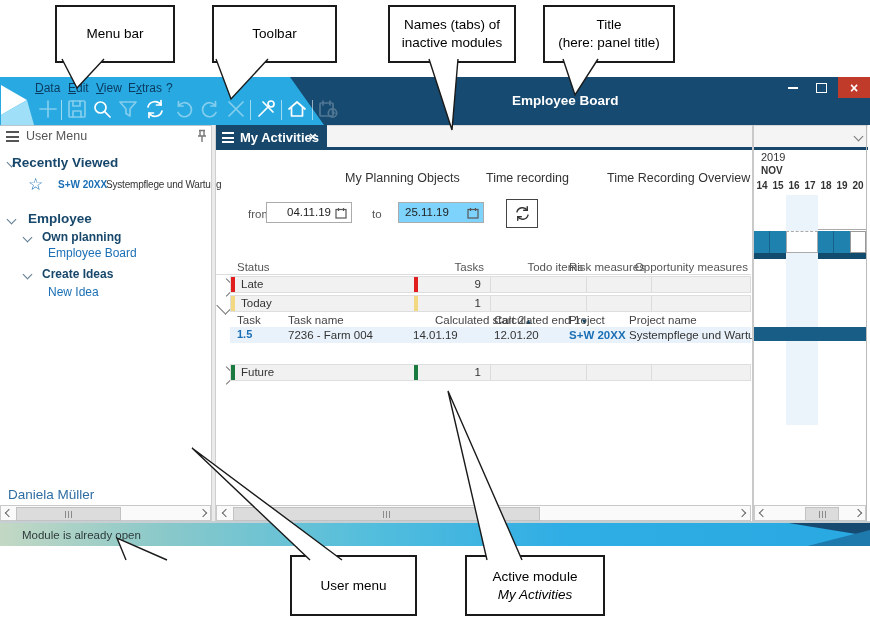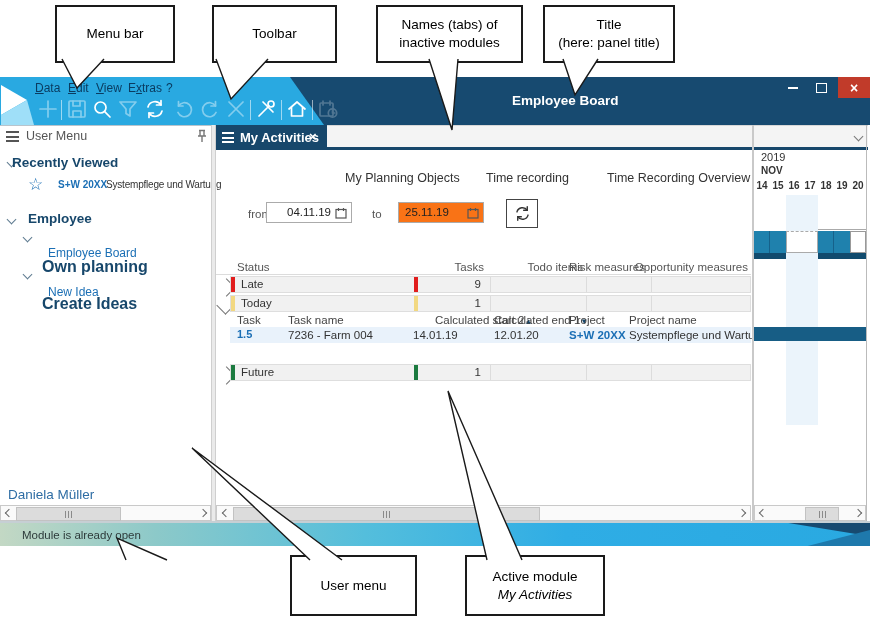--- a/index.html
+++ b/index.html
@@ -35,21 +35,21 @@
   .chev{display:inline-block;width:6px;height:6px;border-right:1.6px solid #5E7B90;border-bottom:1.6px solid #5E7B90;}
   .chev.down{transform:rotate(45deg);}
   .chev.right{transform:rotate(-45deg);}
   .chev.gray{border-color:#777;}
   .sarr{display:inline-block;width:5px;height:5px;border-right:1.4px solid #666;border-bottom:1.4px solid #666;}
   .sarr.left{transform:rotate(135deg);}
   .sarr.right{transform:rotate(-45deg);}
   
   .sidebar{position:absolute;left:0;top:125px;width:211px;height:396px;background:#fff;border-top:1px solid #B9C4CC;box-sizing:border-box;}
   .side-title{font-size:13.5px;font-weight:600;color:#17476B;}
-  .side-sub{font-size:16px;font-weight:600;color:#17476B;margin-top:28px;}
+  .side-sub{font-size:12px;font-weight:600;color:#17476B;}
   .side-link{font-size:12px;color:#1B6FB5;cursor:pointer;}
   
   .hscroll{position:absolute;height:16px;background:#FAFAFA;border:1px solid #C9C9C9;box-sizing:border-box;}
   .hthumb{position:absolute;top:1px;height:12px;background:#DCDCDC;border:1px solid #C2C2C2;display:flex;align-items:center;justify-content:center;gap:2px;}
   .hthumb i{display:block;width:1px;height:7px;background:#8A8A8A;}
   .sbtn{position:absolute;top:0;width:13px;height:14px;display:flex;align-items:center;justify-content:center;}
   
   .thead{position:absolute;font-size:11.5px;color:#555;}
   .grow{position:absolute;left:230px;width:521px;height:17px;background:#F1F1F1;border:1px solid #DEDEDE;box-sizing:border-box;}
   .gbar{position:absolute;top:0;width:4px;height:15px;}
@@ -208,21 +208,21 @@
   <div class="abs" style="left:266px;top:202px;width:86px;height:21px;border:1px solid #ABABAB;background:#fff;box-sizing:border-box">
     <input style="position: absolute; left: 4px; top: 2px; width: 58px; border: 0px; outline: 0px; font-size: 11.5px; color: rgb(34, 34, 34); font-family: inherit; background: transparent; text-align: right;" value="04.11.19">
     <svg style="position:absolute;right:4px;top:4px" width="12" height="12">
         <g stroke="#555" fill="none" stroke-width="1.2">
           <rect x="1" y="2.5" width="10" height="8.5"></rect>
           <path d="M3.5 1v3M8.5 1v3"></path>
         </g>
       </svg>
   </div>
   <div class="abs" style="left:372px;top:208px;font-size:11.5px;color:#555">to</div>
-  <div class="abs" style="left:398px;top:202px;width:86px;height:21px;border:1px solid #ABABAB;background:#f97316;box-sizing:border-box">
+  <div class="abs" style="left:398px;top:202px;width:86px;height:21px;border:1px solid #ABABAB;background:#7dd3fc;box-sizing:border-box">
     <input style="position: absolute; left: 4px; top: 2px; width: 58px; border: 0px; outline: 0px; font-size: 11.5px; color: rgb(34, 34, 34); font-family: inherit; background: transparent;" value="25.11.19">
     <svg style="position:absolute;right:4px;top:4px" width="12" height="12">
         <g stroke="#555" fill="none" stroke-width="1.2">
           <rect x="1" y="2.5" width="10" height="8.5"></rect>
           <path d="M3.5 1v3M8.5 1v3"></path>
         </g>
       </svg>
   </div>
   <div class="abs" style="left:506px;top:199px;width:32px;height:29px;border:1.5px solid #444;background:#fff;box-sizing:border-box;display:flex;align-items:center;justify-content:center">
     <svg viewBox="0 0 24 24" width="19" height="19">
@@ -350,21 +350,21 @@
   <div class="abs" style="left:750px;top:523px;width:120px;height:23px;background:#174A70;clip-path:polygon(32% 0,100% 0,100% 58%)"></div>
   <div class="abs" style="left:750px;top:523px;width:120px;height:23px;background:#1E79AC;clip-path:polygon(48% 100%,100% 30%,100% 100%)"></div>
   <div class="abs" style="left:22px;top:529px;font-size:11.5px;color:#2E3B3B">Module is already open</div>
 
   <div class="co-box" style="left:55px;top:5px;width:120px;height:58px">
       <span>Menu bar</span>
     </div>
   <div class="co-box" style="left:212px;top:5px;width:125px;height:58px">
       <span>Toolbar</span>
     </div>
-  <div class="co-box" style="left:376px;top:5px;width:147px;height:58px">
+  <div class="co-box" style="left:388px;top:5px;width:128px;height:58px">
       <span>Names (tabs) of</span>
       <span>inactive modules</span>
     </div>
   <div class="co-box" style="left:543px;top:5px;width:132px;height:58px">
       <span>Title</span>
       <span>(here: panel title)</span>
     </div>
   <div class="co-box" style="left:290px;top:555px;width:127px;height:61px">
       <span>User menu</span>
     </div>

